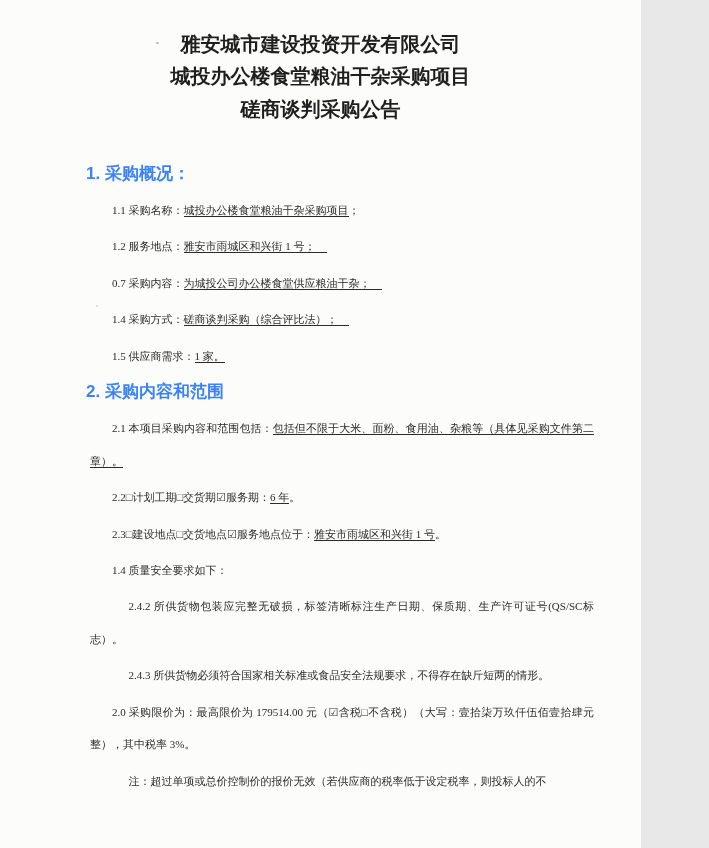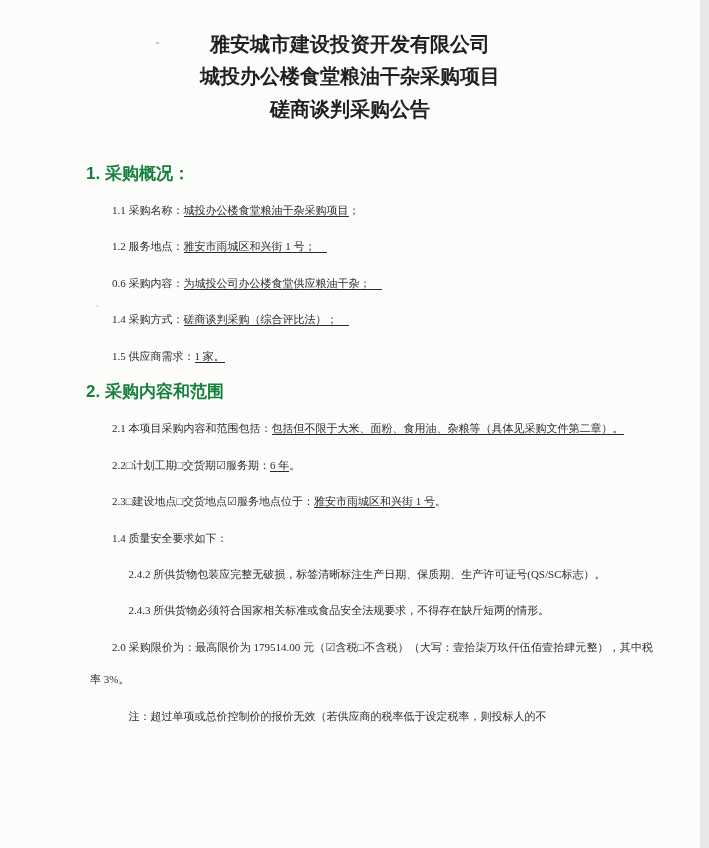--- a/index.html
+++ b/index.html
@@ -1,18 +1,18 @@
 <!DOCTYPE html>
 <html><head>
 <meta charset="utf-8">
 <style>
   html,body { margin:0; padding:0; background:#e8e8e8; }
   .page {
     position:relative;
-    width:700px; height:848px;
+    width:641px; height:848px;
     margin:0;
     background:#fcfcfa;
     box-sizing:border-box;
     padding:28px 43px 0 86px;
     font-family:"Liberation Serif","DejaVu Serif",serif;
     color:#2b2b2b;
     overflow:hidden;
   }
   .title-block {
     margin-left:-86px; margin-right:-43px;
@@ -23,21 +23,21 @@
     line-height:32.4px;
     color:#1f1f1f;
   }
   .spacer { height:32.4px; }
   .sec-heading {
     margin:0;
     font-family:"Liberation Sans","DejaVu Sans",sans-serif;
     font-weight:bold;
     font-size:17px;
     line-height:32.4px;
-    color:#15803d;
+    color:#3b82f6;
   }
   p.doc {
     margin:4px;
     font-size:11px;
     line-height:32.4px;
     text-align:justify;
     word-break:break-all;
   }
   .ind2  { text-indent:2em; }
   .ind35 { text-indent:3.5em; }
@@ -61,21 +61,21 @@
   </div>
 
   <div class="spacer"></div>
 
   <h2 class="sec-heading">1. 采购概况：</h2>
 
   <p class="doc ind2"><span>1.1 采购名称：</span><span class="u">城投办公楼食堂粮油干杂采购项目</span><span>；</span></p>
 
   <p class="doc ind2"><span>1.2 服务地点：</span><span class="u">雅安市雨城区和兴街 1 号；　</span><span></span></p>
 
-  <p class="doc ind2"><span>0.6 采购内容：</span><span class="u">为城投公司办公楼食堂供应粮油干杂；　</span><span></span></p>
+  <p class="doc ind2"><span>0.7 采购内容：</span><span class="u">为城投公司办公楼食堂供应粮油干杂；　</span><span></span></p>
 
   <p class="doc ind2"><span>1.4 采购方式：</span><span class="u">磋商谈判采购（综合评比法）；　</span><span></span></p>
 
   <p class="doc ind2"><span>1.5 供应商需求：</span><span class="u">1 家。</span><span></span></p>
 
   <h2 class="sec-heading">2. 采购内容和范围</h2>
 
   <p class="doc ind2"><span>2.1 本项目采购内容和范围包括：</span><span class="u">包括但不限于大米、面粉、食用油、杂粮等（具体见采购文件第二章）。</span></p>
 
   <p class="doc ind2"><span>2.2□计划工期□交货期☑服务期：</span><span class="u">6 年</span><span>。</span></p>

